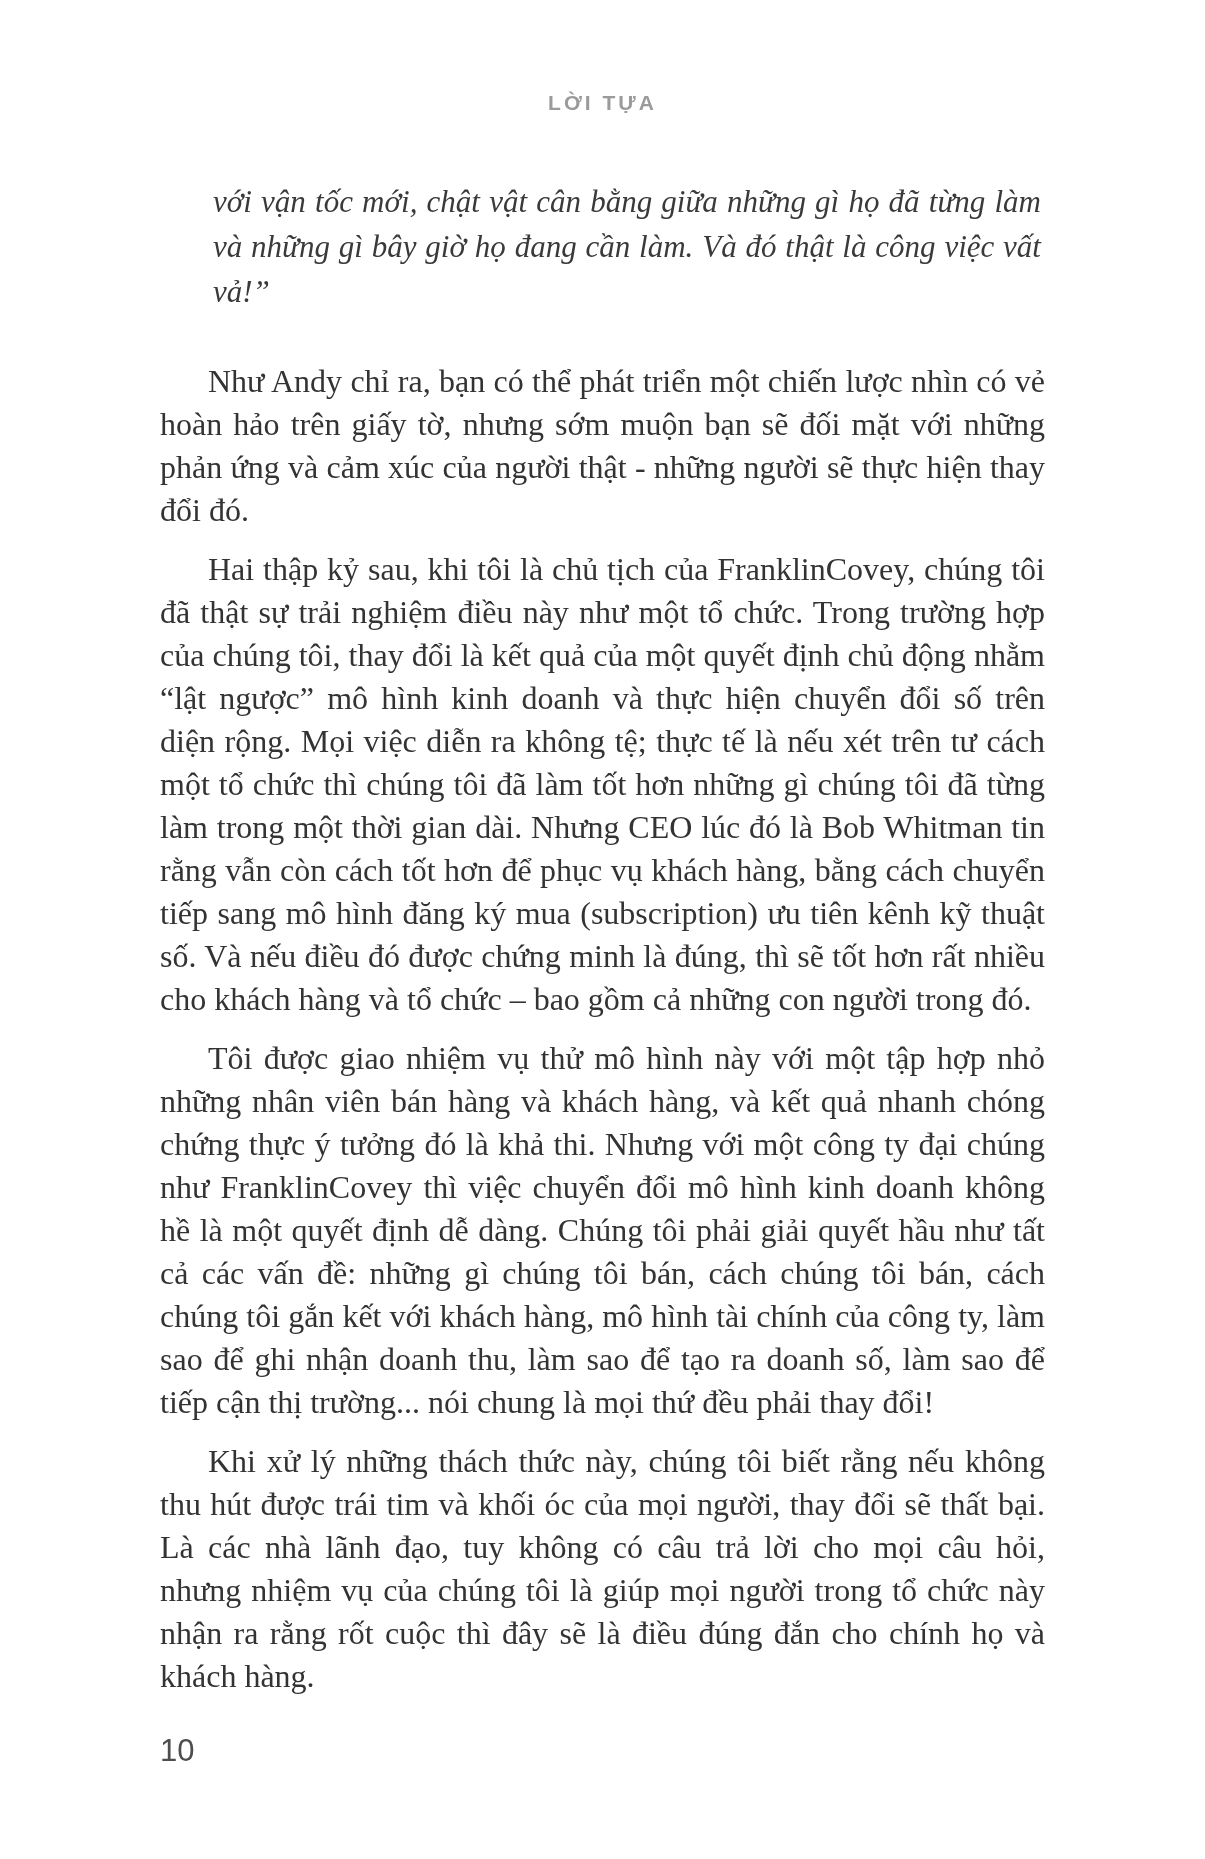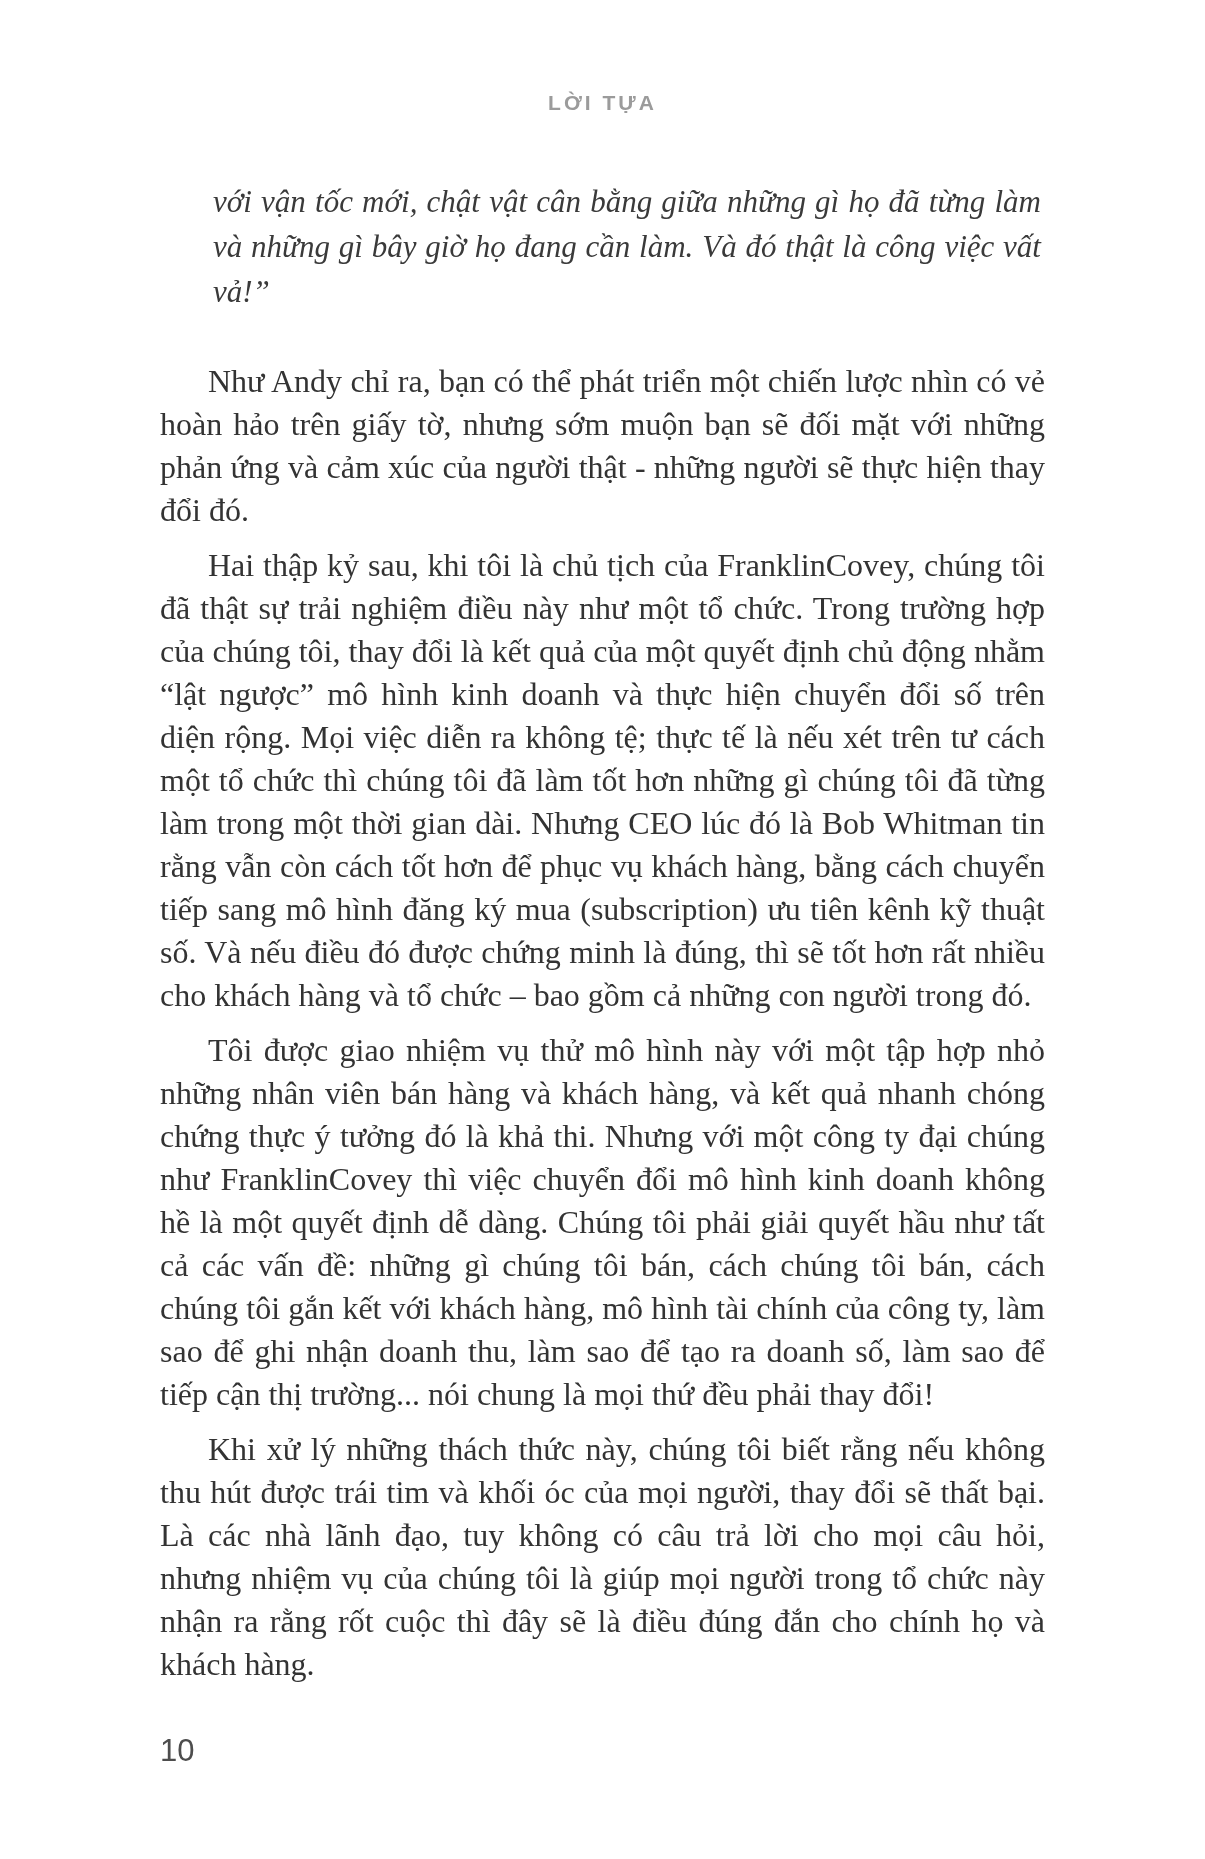--- a/index.html
+++ b/index.html
@@ -32,21 +32,21 @@
   }
   .opening-quote {
     margin: 64px 4px 46px 53px;
     font-style: italic;
     font-size: 31px;
     line-height: 45px;
     text-align: justify;
     color: #3a3a3a;
   }
   p.body-para {
-    margin: 8px 0 12px 0;
+    margin: 16px 0 12px 0;
     font-size: 32px;
     line-height: 43px;
     text-align: justify;
     text-indent: 48px;
     color: #333333;
   }
   .page-number {
     position: absolute;
     left: 160px;
     top: 1733px;

